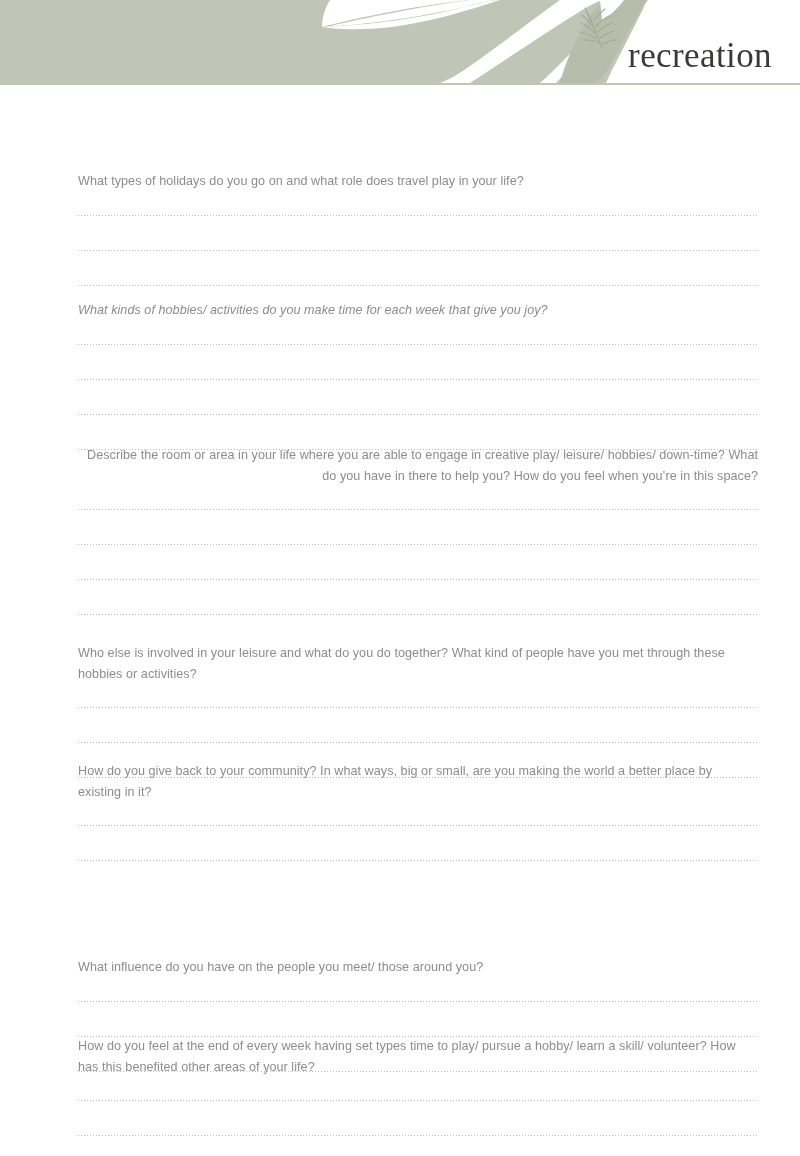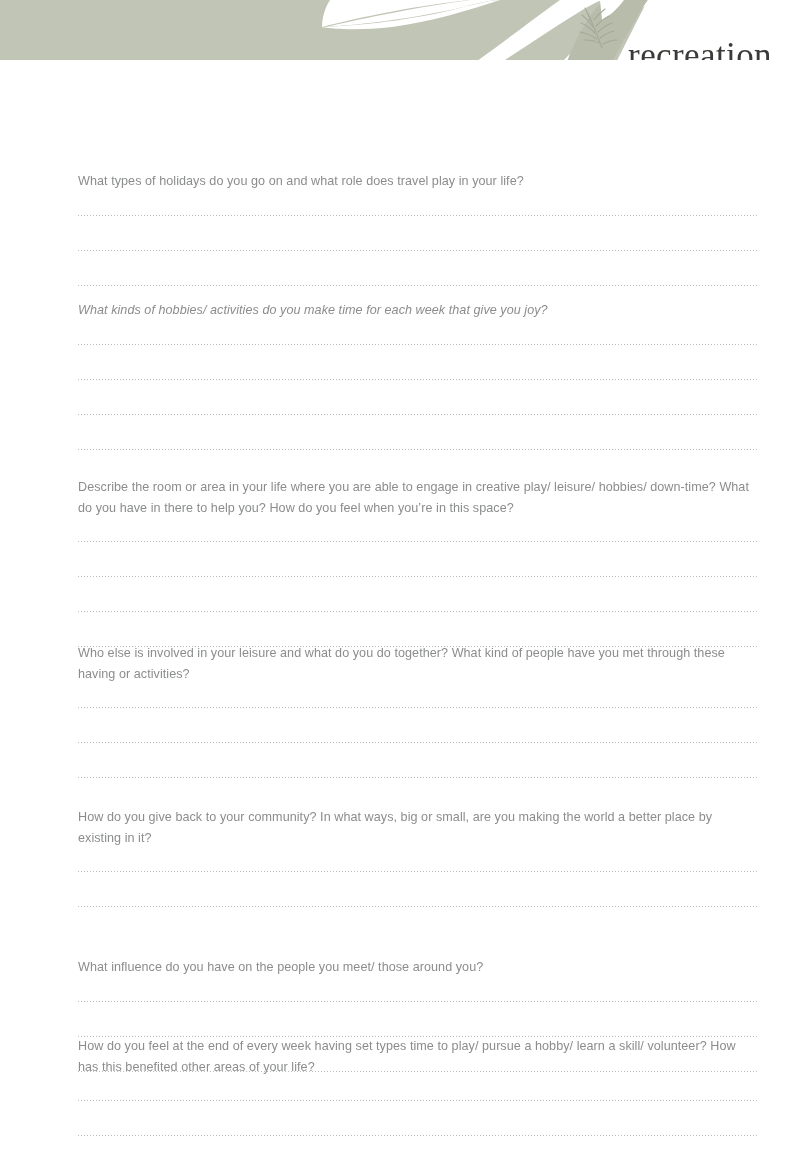--- a/index.html
+++ b/index.html
@@ -15,21 +15,21 @@
     overflow: hidden;
     position: relative;
   }
 
   
   .page-header {
     position: absolute;
     top: 0;
     left: 0;
     width: 800px;
-    height: 60px;
+    height: 85px;
     background: #c1c5b5;
     overflow: hidden;
   }
   .header-art {
     position: absolute;
     top: 0;
     left: 0;
     width: 800px;
     height: 83px;
     display: block;
@@ -169,36 +169,36 @@
     </div>
 
     <div class="qblock" style="top:169px;font-style:italic;">
       <p class="question">What kinds of hobbies/ activities do you make time for each week that give you joy?</p>
       <div class="rule" style="top:44px;"></div>
       <div class="rule" style="top:79px;"></div>
       <div class="rule" style="top:114px;"></div>
       <div class="rule" style="top:149px;"></div>
     </div>
 
-    <div class="qblock" style="top:346px;">
+    <div class="qblock" style="top:314px;text-align:right;">
       <p class="question">Describe the room or area in your life where you are able to engage in creative play/ leisure/ hobbies/ down-time? What do you have in there to help you? How do you feel when you’re in this space?</p>
       <div class="rule" style="top:64px;"></div>
       <div class="rule" style="top:99px;"></div>
       <div class="rule" style="top:134px;"></div>
       <div class="rule" style="top:169px;"></div>
     </div>
 
     <div class="qblock" style="top:512px;">
-      <p class="question">Who else is involved in your leisure and what do you do together? What kind of people have you met through these having or activities?</p>
+      <p class="question">Who else is involved in your leisure and what do you do together? What kind of people have you met through these hobbies or activities?</p>
       <div class="rule" style="top:64px;"></div>
       <div class="rule" style="top:99px;"></div>
       <div class="rule" style="top:134px;"></div>
     </div>
 
-    <div class="qblock" style="top:676px;">
+    <div class="qblock" style="top:630px;">
       <p class="question">How do you give back to your community? In what ways, big or small, are you making the world a better place by existing in it?</p>
       <div class="rule" style="top:64px;"></div>
       <div class="rule" style="top:99px;"></div>
     </div>
 
     <div class="qblock" style="top:826px;">
       <p class="question">What influence do you have on the people you meet/ those around you?</p>
       <div class="rule" style="top:44px;"></div>
       <div class="rule" style="top:79px;"></div>
       <div class="rule" style="top:114px;"></div>

